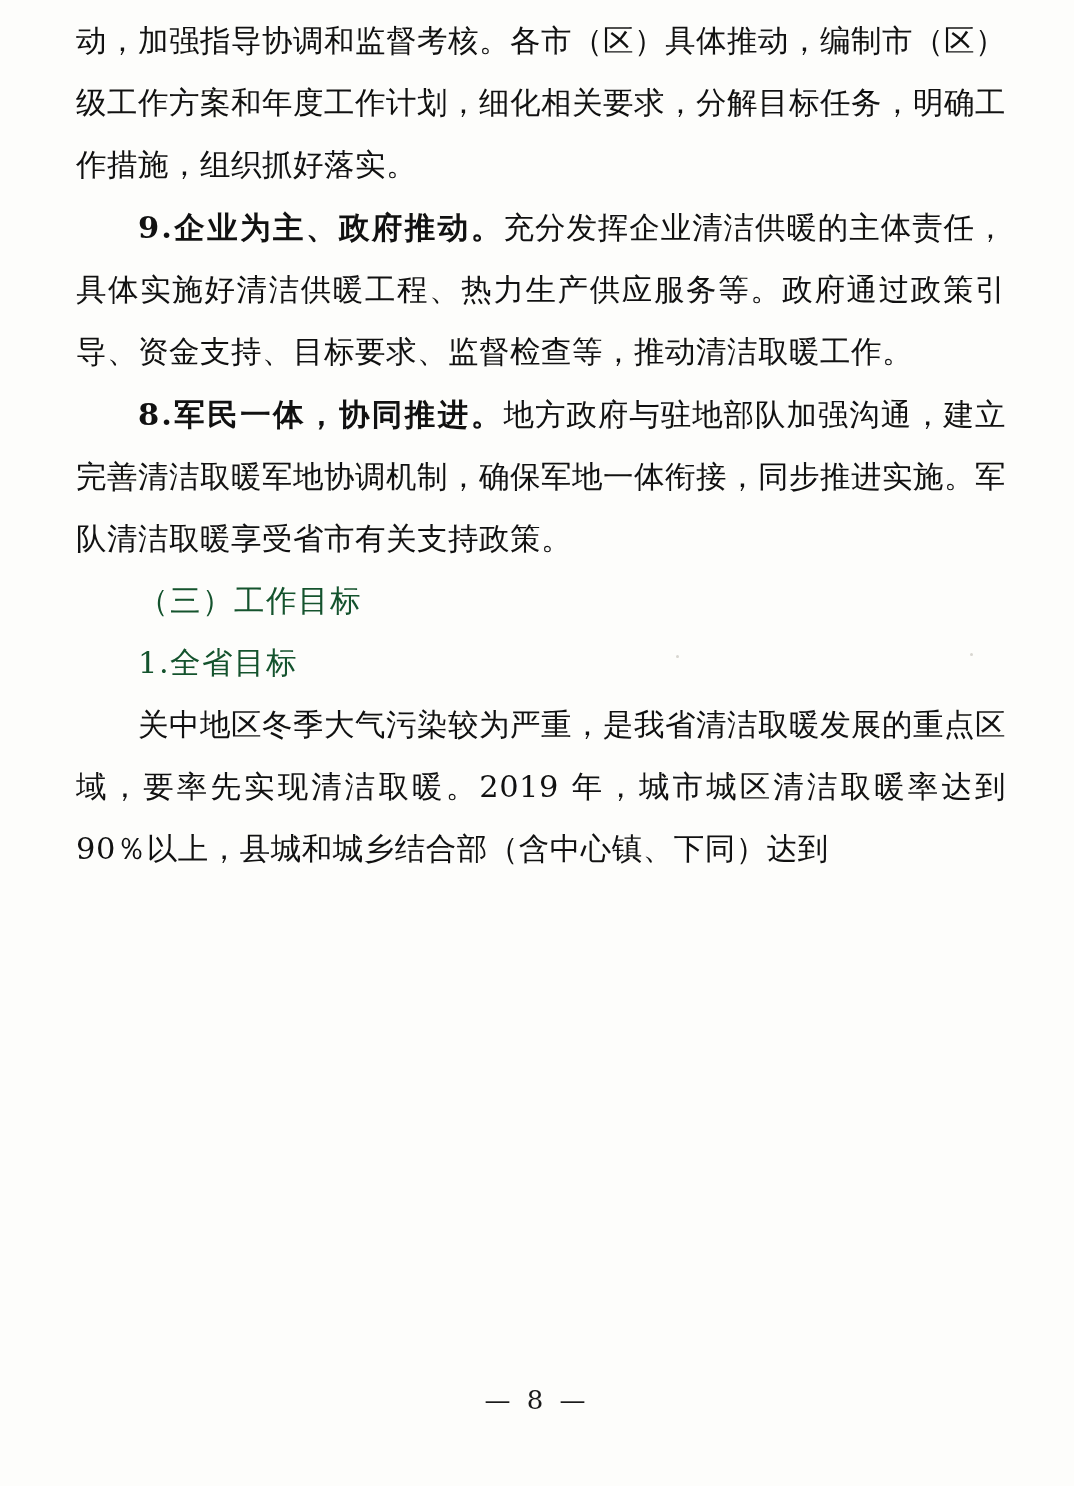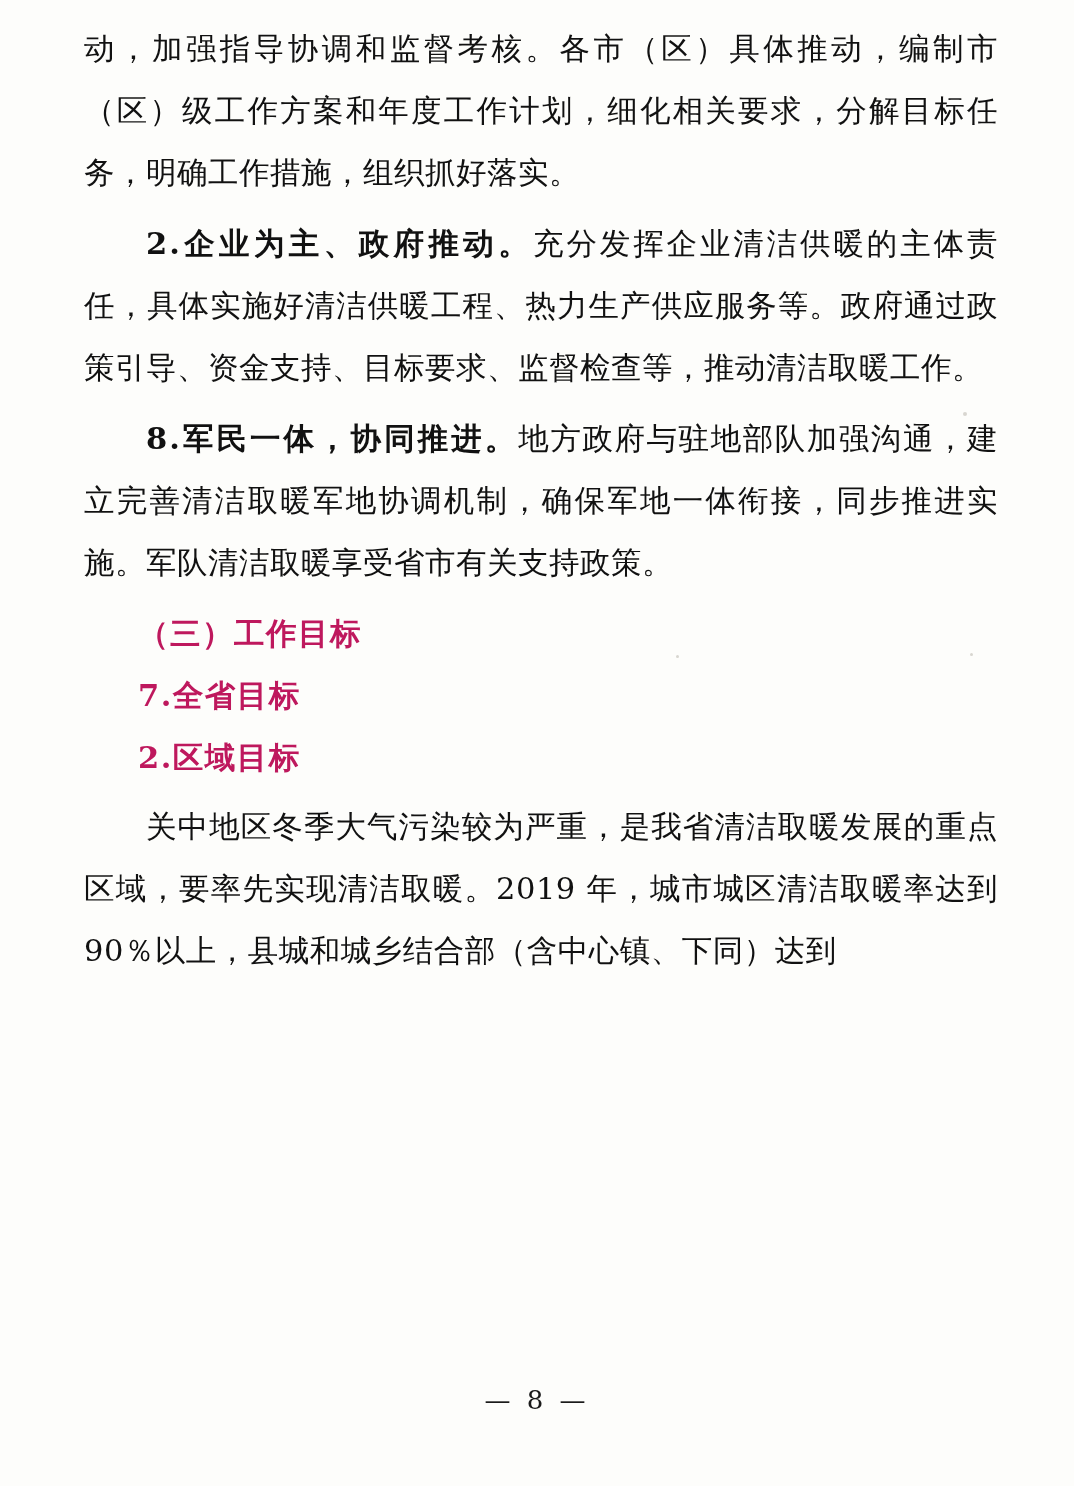--- a/index.html
+++ b/index.html
@@ -23,34 +23,34 @@
     top: 10px;
     width: 930px;
     height: 1360px;
   }
   .para {
     font-size: 30.5px;
     line-height: 62px;
     letter-spacing: 0.5px;
     text-align: justify;
     text-justify: inter-ideograph;
-    margin: 8px;
+    margin: 0;
     color: #111;
   }
   .para.indent {
     text-indent: 62px;
   }
   .heading {
     font-size: 30.5px;
     line-height: 62px;
     letter-spacing: 1.5px;
     margin: 0;
     text-indent: 62px;
-    font-weight: 700;
-    color: #be185d;
+    font-weight: 400;
+    color: #14532d;
   }
   .bold-lead {
     font-weight: 700;
     letter-spacing: 2px;
   }
   .footer {
     position: absolute;
     left: 0;
     right: 0;
     top: 1385px;
@@ -69,30 +69,29 @@
   }
 </style>
 </head>
 <body>
 
 <div class="page">
   <div class="page-inner">
 
     <p class="para">动，加强指导协调和监督考核。各市（区）具体推动，编制市（区）级工作方案和年度工作计划，细化相关要求，分解目标任务，明确工作措施，组织抓好落实。</p>
 
-    <p class="para indent"><span class="bold-lead">2.企业为主、政府推动。</span><span>充分发挥企业清洁供暖的主体责任，具体实施好清洁供暖工程、热力生产供应服务等。政府通过政策引导、资金支持、目标要求、监督检查等，推动清洁取暖工作。</span></p>
+    <p class="para indent"><span class="bold-lead">9.企业为主、政府推动。</span><span>充分发挥企业清洁供暖的主体责任，具体实施好清洁供暖工程、热力生产供应服务等。政府通过政策引导、资金支持、目标要求、监督检查等，推动清洁取暖工作。</span></p>
 
     <p class="para indent"><span class="bold-lead">8.军民一体，协同推进。</span><span>地方政府与驻地部队加强沟通，建立完善清洁取暖军地协调机制，确保军地一体衔接，同步推进实施。军队清洁取暖享受省市有关支持政策。</span></p>
 
     <p class="heading">（三）工作目标</p>
 
-    <p class="heading">7.全省目标</p>
+    <p class="heading">1.全省目标</p>
 
 
-    <p class="heading">2.区域目标</p>
 
     <p class="para indent">关中地区冬季大气污染较为严重，是我省清洁取暖发展的重点区域，要率先实现清洁取暖。2019 年，城市城区清洁取暖率达到 90％以上，县城和城乡结合部（含中心镇、下同）达到</p>
 
   </div>
 
   <div class="footer">— 8 —</div>
 
   <span class="speck" style="left:963px;top:412px;width:4px;height:4px;"></span>
   <span class="speck" style="left:676px;top:655px;width:3px;height:3px;"></span>
   <span class="speck" style="left:970px;top:653px;width:3px;height:3px;"></span>

